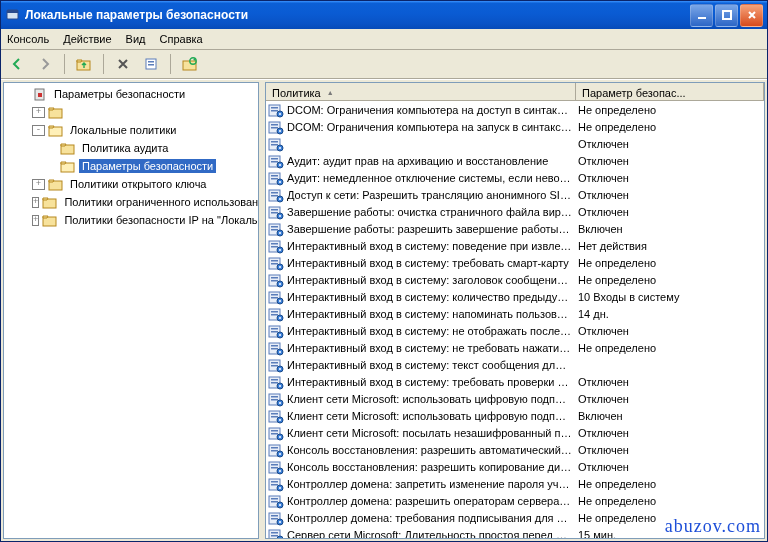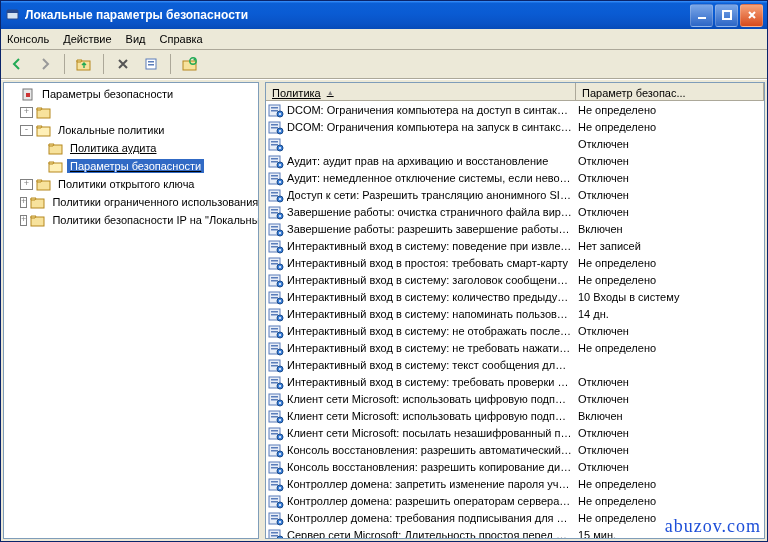--- a/index.html
+++ b/index.html
@@ -90,41 +90,41 @@
     flex:1;
     background:#fff;
     border:1px solid #7f9db9;
     margin:2px 2px 2px 1px;
     overflow:hidden;
     display:flex;
     flex-direction:column;
     box-sizing: border-box;
   }
   
-  .tree { padding: 2px 0 2px 2px; white-space: nowrap; }
+  .tree { padding: 2px 0 2px 14px; white-space: nowrap; }
   .tree-row {
     display:flex; align-items:center; height:16px; padding:1px 0;
   }
   .expander { width:11px; text-align:center; color:#808080; font-size:9px; font-family: "Courier New", monospace; line-height:9px; border:1px solid #808080; margin-right:3px; background:#fff;}
   .expander.blank { border:none; background:transparent;}
   .folder-icon { width:16px; height:14px; margin-right:3px; display:flex; align-items:center; justify-content:center;}
   .tree-label { padding:1px 3px; }
   .tree-label.sel { background:#316ac5; color:#fff; }
   .indent1 { padding-left: 14px; }
-  .indent2 { padding-left: 28px; text-decoration: underline; }
+  .indent2 { padding-left: 28px; }
   
   .list-header {
     height:17px; display:flex; background:#ece9d8; border-bottom:1px solid #aca899;
     flex-shrink: 0;
   }
   .col {
     border-right:1px solid #aca899; padding:2px 6px 0 6px; box-sizing:border-box;
     display:flex; align-items:center; overflow:hidden; white-space:nowrap;
   }
-  .col.policy { width:310px;text-decoration:underline; }
+  .col.policy { width:310px; }
   .col.setting { flex:1; }
   .sort-ind { margin-left:6px; color:#7a7a7a; font-size:7px;}
   .list-body {
     flex:1; overflow-y:auto; overflow-x:hidden;
   }
   .list-row {
     display:flex; align-items:center; height:17px; white-space:nowrap;
   }
   .cell { overflow:hidden; text-overflow:ellipsis; padding:0 4px 0 2px; box-sizing:border-box;}
   .cell.policy { width:310px; display:flex; align-items:center; }
@@ -444,34 +444,34 @@
                 <svg width="16" height="16">
                   <rect x="1" y="3" width="11" height="11" fill="#e8eef8" stroke="#5a7db9"></rect>
                   <rect x="3" y="5" width="7" height="1.5" fill="#5a7db9"></rect>
                   <rect x="3" y="8" width="7" height="1.5" fill="#5a7db9"></rect>
                   <circle cx="12" cy="12" r="3" fill="#3a7ed8" stroke="#184a8a"></circle>
                   <circle cx="12" cy="12" r="1" fill="#fff"></circle>
                 </svg>
               </span>
               <span style="overflow: hidden; text-overflow: ellipsis;">Интерактивный вход в систему:  поведение при извлече...</span>
             </div>
-            <div class="cell setting">Нет записей</div>
-          </div>
-          <div class="list-row">
-            <div class="cell policy">
-              <span class="row-icon">
-                <svg width="16" height="16">
-                  <rect x="1" y="3" width="11" height="11" fill="#e8eef8" stroke="#5a7db9"></rect>
-                  <rect x="3" y="5" width="7" height="1.5" fill="#5a7db9"></rect>
-                  <rect x="3" y="8" width="7" height="1.5" fill="#5a7db9"></rect>
-                  <circle cx="12" cy="12" r="3" fill="#3a7ed8" stroke="#184a8a"></circle>
-                  <circle cx="12" cy="12" r="1" fill="#fff"></circle>
-                </svg>
-              </span>
-              <span style="overflow: hidden; text-overflow: ellipsis;">Интерактивный вход в простоя:  требовать смарт-карту</span>
+            <div class="cell setting">Нет действия</div>
+          </div>
+          <div class="list-row">
+            <div class="cell policy">
+              <span class="row-icon">
+                <svg width="16" height="16">
+                  <rect x="1" y="3" width="11" height="11" fill="#e8eef8" stroke="#5a7db9"></rect>
+                  <rect x="3" y="5" width="7" height="1.5" fill="#5a7db9"></rect>
+                  <rect x="3" y="8" width="7" height="1.5" fill="#5a7db9"></rect>
+                  <circle cx="12" cy="12" r="3" fill="#3a7ed8" stroke="#184a8a"></circle>
+                  <circle cx="12" cy="12" r="1" fill="#fff"></circle>
+                </svg>
+              </span>
+              <span style="overflow: hidden; text-overflow: ellipsis;">Интерактивный вход в систему:  требовать смарт-карту</span>
             </div>
             <div class="cell setting">Не определено</div>
           </div>
           <div class="list-row">
             <div class="cell policy">
               <span class="row-icon">
                 <svg width="16" height="16">
                   <rect x="1" y="3" width="11" height="11" fill="#e8eef8" stroke="#5a7db9"></rect>
                   <rect x="3" y="5" width="7" height="1.5" fill="#5a7db9"></rect>
                   <rect x="3" y="8" width="7" height="1.5" fill="#5a7db9"></rect>

